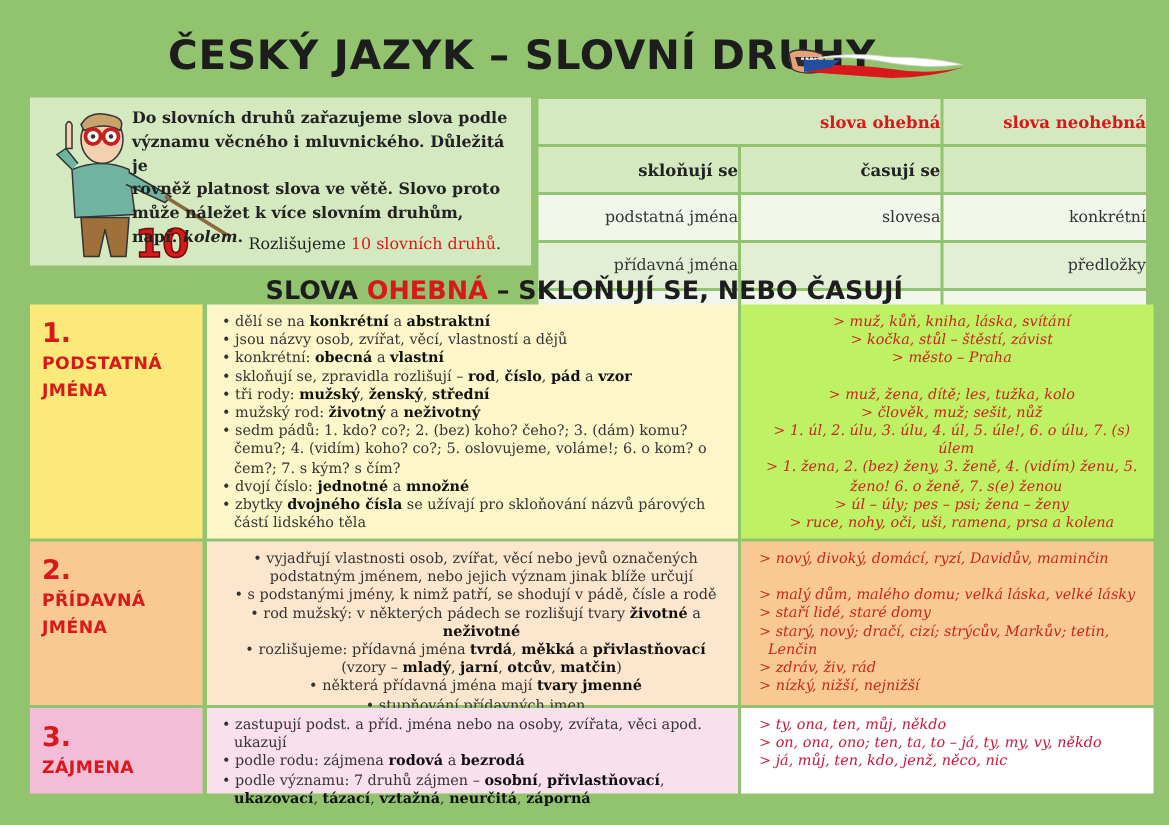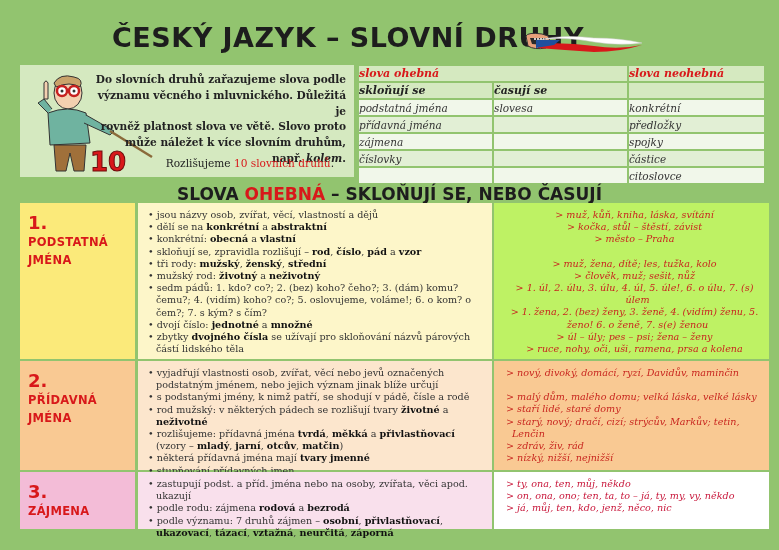--- a/index.html
+++ b/index.html
@@ -19,38 +19,38 @@
   .flag-tongue { position: absolute; left: 524px; top: 30px; width: 120px; height: 26px; }
 
   
   .intro {
     position: absolute; left: 20px; top: 65px; width: 334px; height: 112px;
     background: #d5e9c0;
   }
   .prof { position: absolute; left: 10px; top: 8px; width: 140px; height: 104px; }
   .intro-text {
     position: absolute; right: 8px; top: 7px; width: 258px;
-    text-align: right; font-size: 10.6px; font-weight: bold; line-height: 15.8px;
+    text-align: left; font-size: 10.6px; font-weight: bold; line-height: 15.8px;
     color: #222;
   }
   .intro-text .it { font-style: italic; }
   .intro-summary {
     position: absolute; right: 20px; top: 92px;
     font-size: 10.6px; font-weight: normal; color: #222;
   }
   .intro-summary .red { color: #d8181a; }
 
   
   .overview {
     position: absolute; left: 357px; top: 64px; width: 409px; height: 114px;
     border-collapse: separate; border-spacing: 2px;
   }
   .overview td {
-    font-size: 10.5px; text-align: left; height: 15px; padding: 0;
-    background: #f1f7ea; color: #333; font-style: italic;
+    font-size: 10.5px; text-align: right; height: 30px; padding: 0;
+    background: #f1f7ea; color: #333;
   }
   .overview tr.alt td { background: #e2efd5; }
   .overview .grp { background: #d5e9c0; color: #d8181a; font-weight: bold; font-size: 11px; }
   .overview .sub { background: #d5e9c0; font-weight: bold; font-size: 11px; color: #222; margin-top: 31px; }
 
   .section-title {
     position: absolute; left: 0; width: 779px; top: 184px;
     text-align: center; font-family: "DejaVu Sans", sans-serif;
     font-size: 17px; font-weight: bold; color: #1d1d1d;
   }
@@ -80,21 +80,21 @@
   .row .ex div { padding-left: 6px; text-indent: -6px; }
   .row .ex .gap { height: 12px; }
 
   .r1 { top: 203px; height: 156px; }
   .r1 .label { background: #fbea7a; }
   .r1 .desc { background: #fdf6c9; }
   .r1 .ex { background: #bef264; text-align: center; }
 
   .r2 { top: 361px; height: 109px; }
   .r2 .label { background: #f9c993; }
-  .r2 .desc { background: #fce6cd; }
+  .r2 .desc { background: #fce6cd; text-align: center; }
   .r2 .ex { background: #f9c993; }
 
   .r3 { top: 472px; height: 57px; }
   .r3 .label { background: #f3bcd7; }
   .r3 .desc { background: #f9e0ec; }
   .r3 .ex { background: #ffffff; color: #c8163a; }
 </style>
 </head>
 <body>
 
@@ -180,22 +180,22 @@
   <span>SLOVA </span><span class="red">OHEBNÁ</span><span> – SKLOŇUJÍ SE, NEBO ČASUJÍ</span>
 </div>
 
 <div class="row r1">
   <div class="label">
     <span class="num">1.</span>
     <span class="name">PODSTATNÁ</span>
     <span class="name">JMÉNA</span>
   </div>
   <ul class="desc">
+      <li>dělí se na <b>konkrétní</b> a <b>abstraktní</b></li>
       <li>jsou názvy osob, zvířat, věcí, vlastností a dějů</li>
-      <li>dělí se na <b>konkrétní</b> a <b>abstraktní</b></li>
       <li>konkrétní: <b>obecná</b> a <b>vlastní</b></li>
       <li>skloňují se, zpravidla rozlišují – <b>rod</b>, <b>číslo</b>, <b>pád</b> a <b>vzor</b></li>
       <li>tři rody: <b>mužský</b>, <b>ženský</b>, <b>střední</b></li>
       <li>mužský rod: <b>životný</b> a <b>neživotný</b></li>
       <li>sedm pádů: 1. kdo? co?; 2. (bez) koho? čeho?; 3. (dám) komu? čemu?; 4. (vidím) koho? co?; 5. oslovujeme, voláme!; 6. o kom? o čem?; 7. s kým? s čím?</li>
       <li>dvojí číslo: <b>jednotné</b> a <b>množné</b></li>
       <li>zbytky <b>dvojného čísla</b> se užívají pro skloňování názvů párových částí lidského těla</li>
     </ul>
   <div class="ex">
       <div>&gt; muž, kůň, kniha, láska, svítání</div>

